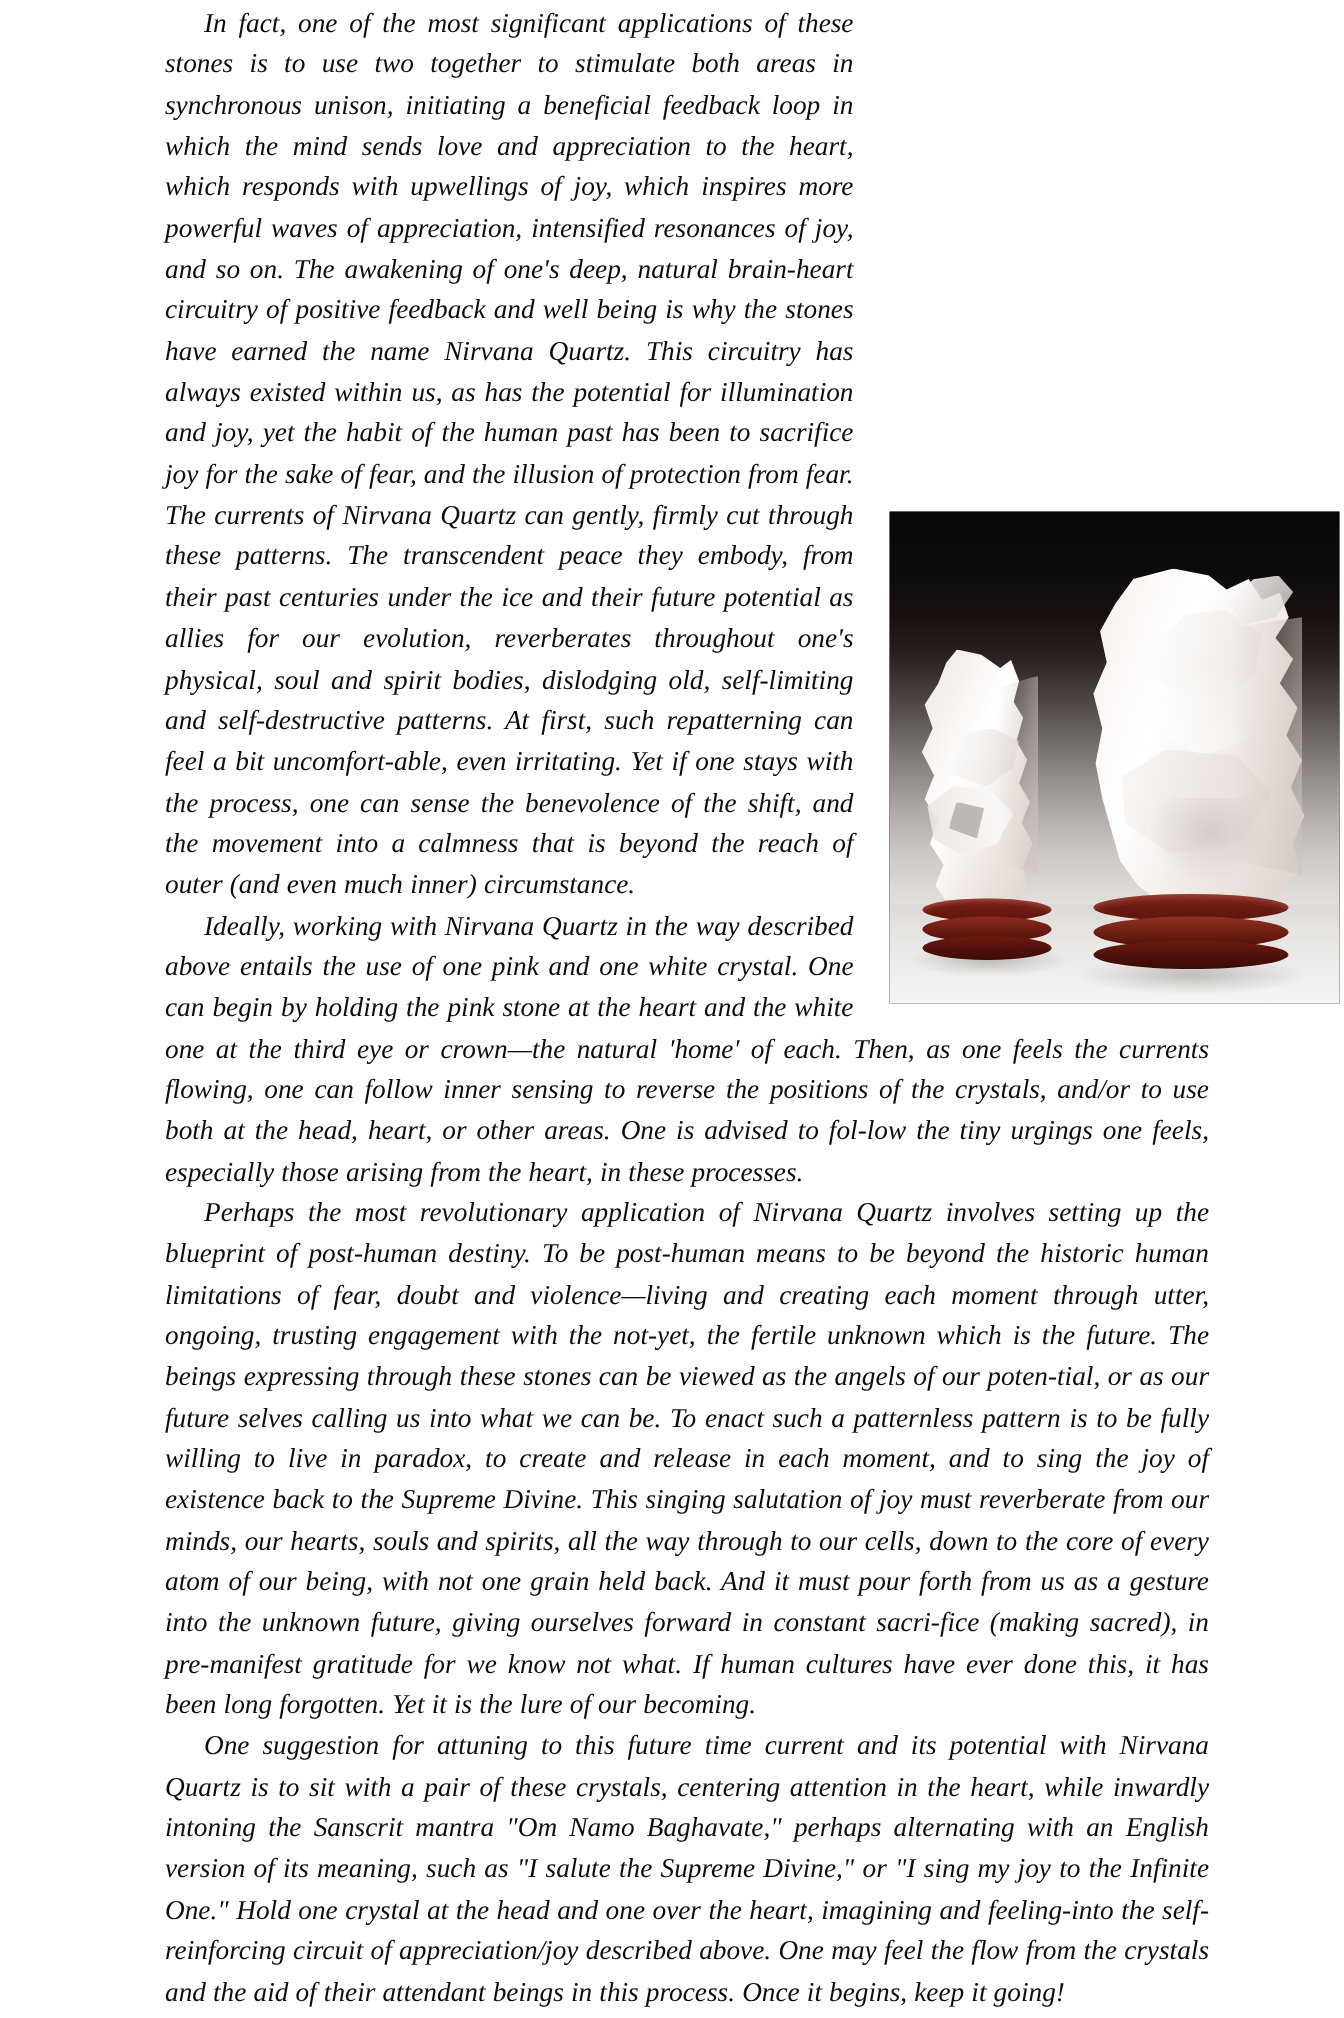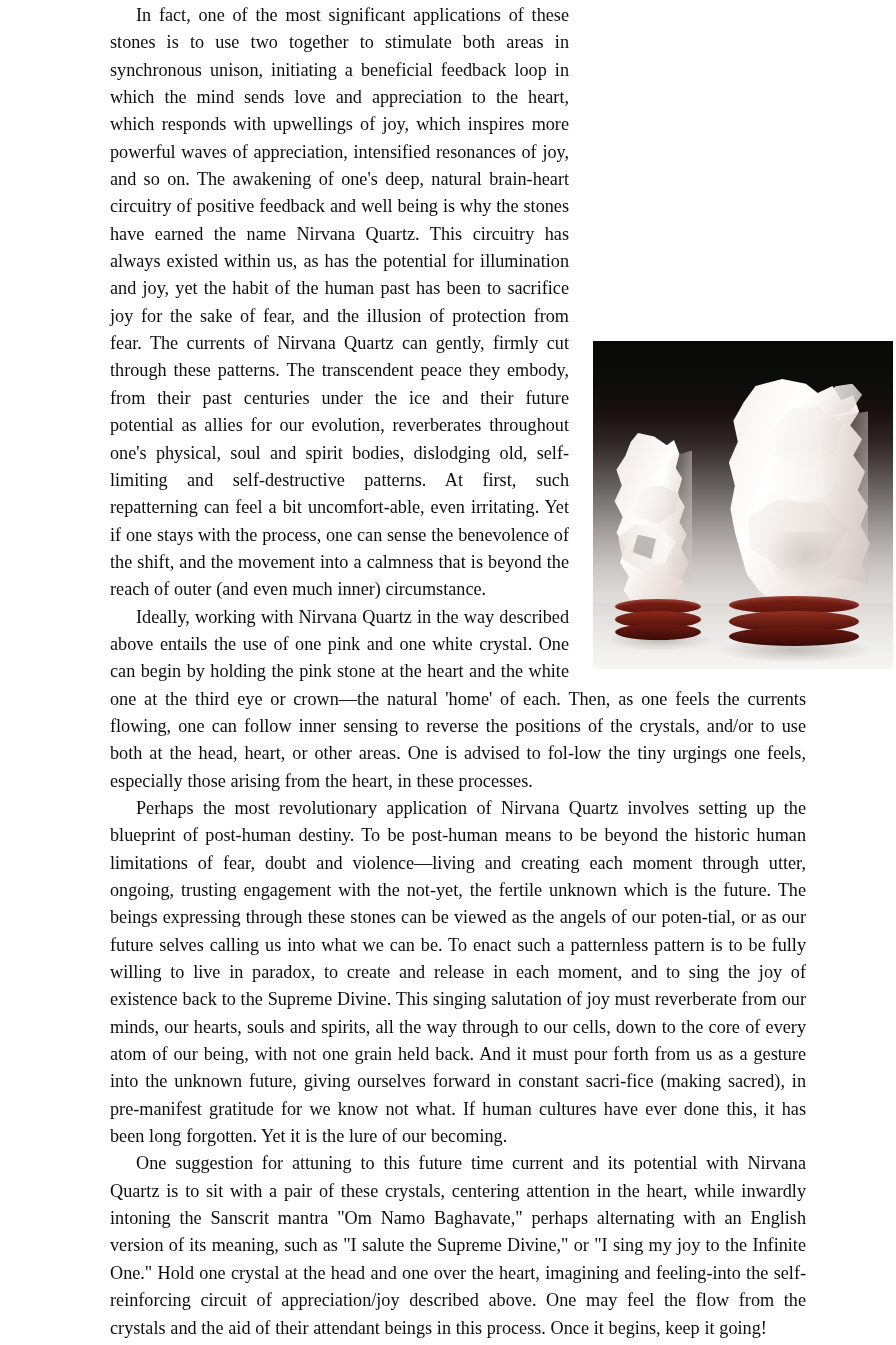--- a/index.html
+++ b/index.html
@@ -15,20 +15,21 @@
     font-family: "Liberation Serif", "DejaVu Serif", serif;
     color: #0d0d0d;
   }
 
   .page {
     position: absolute;
     left: 0;
     top: 0;
     width: 832px;
     height: 1345px;
+    font-style: italic;
   }
 
   .text-column {
     position: absolute;
     left: 110px;
     top: 2px;
     width: 696px;
   }
 
   p.body-par {

